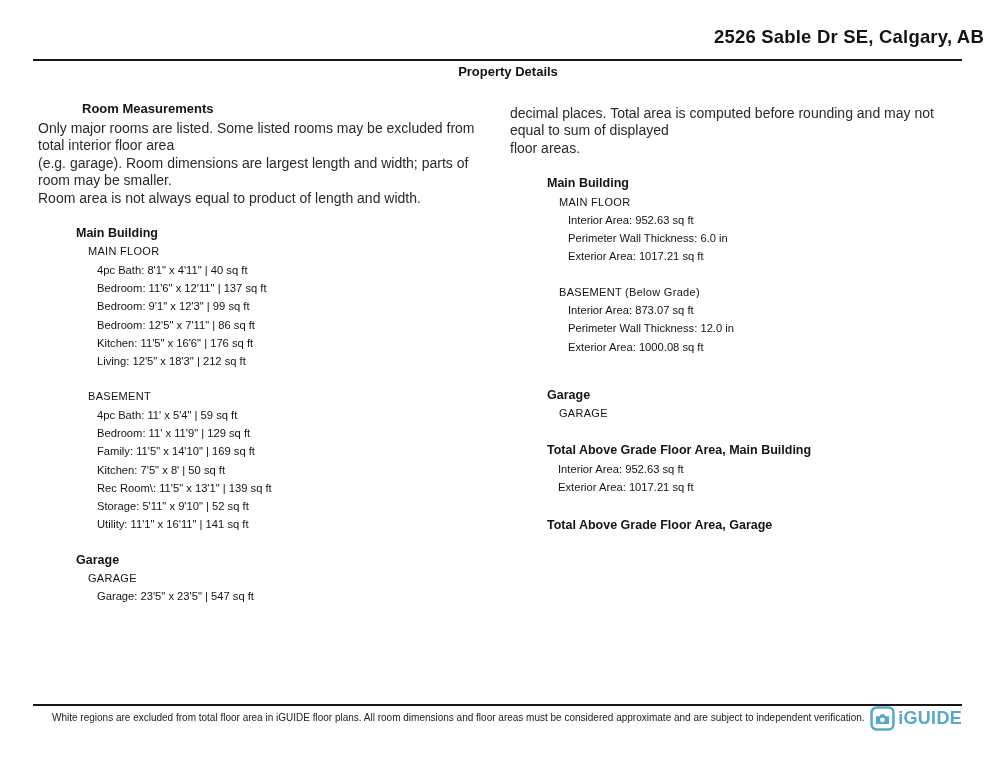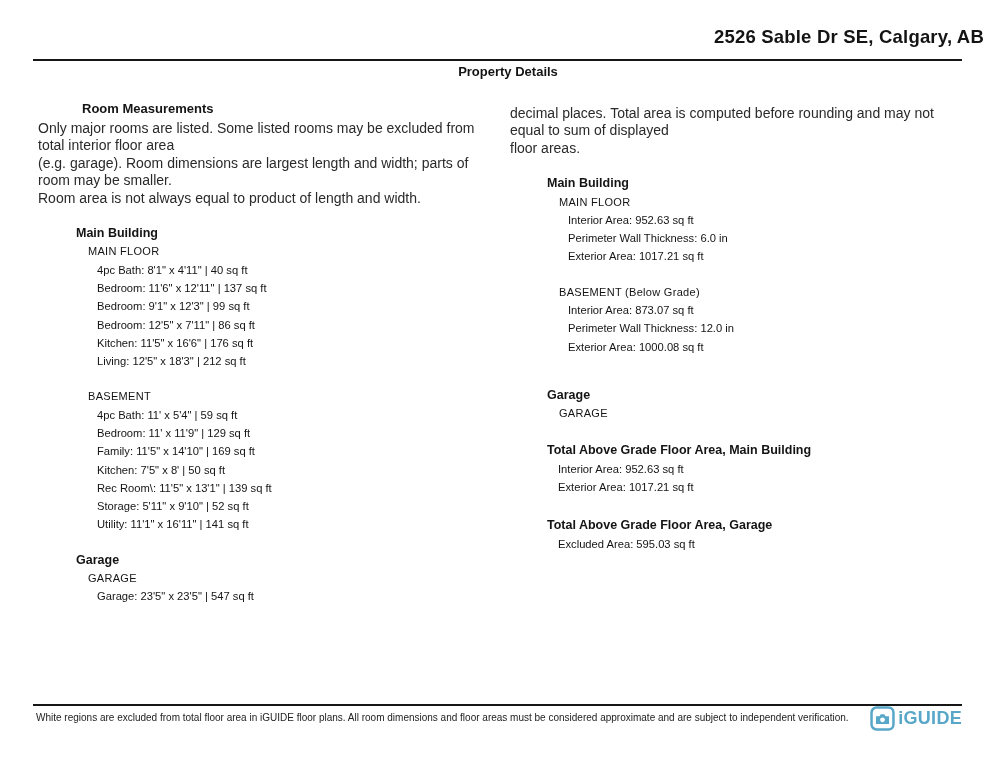--- a/index.html
+++ b/index.html
@@ -30,21 +30,21 @@
   .bldg-h { font-size:12.5px; font-weight:bold; line-height:18.3px; }
   .floor + .floor { margin-top:17px; }
   .floor { margin-left:12px; }
   .floor-h { font-size:11px; line-height:18.3px; letter-spacing:0.3px; }
   .line { margin-left:9px; font-size:11.2px; line-height:18.3px; }
   .total { margin-left:37px; margin-top:19px; }
   .total + .total { margin-top:20px; }
   .total-h { font-size:12.5px; font-weight:bold; line-height:18.3px; }
   .total .line { margin-left:11px; }
   .footer-text {
-    position:absolute; left:36px; top:712px; font-size:10px; color:#222;
+    position:absolute; left:52px; top:712px; font-size:10px; color:#222;
     white-space:nowrap;
   }
   .logo {
     position:absolute; right:22px; top:705px; display:flex; align-items:center;
     gap:3px; color:#58a7c9;
   }
   .logo-text { font-size:18px; letter-spacing:0.3px; line-height:26px;font-weight:bold; }
 </style>
 </head>
 <body>
@@ -125,21 +125,20 @@
     </div>
 
     <div class="total">
       <div class="total-h">Total Above Grade Floor Area, Main Building</div>
       <div class="line">Interior Area: 952.63 sq ft</div>
       <div class="line">Exterior Area: 1017.21 sq ft</div>
     </div>
 
     <div class="total">
       <div class="total-h">Total Above Grade Floor Area, Garage</div>
-      <div class="line">Excluded Area: 595.03 sq ft</div>
     </div>
   </div>
 
   <div class="rule rule-bottom"></div>
   <div class="footer-text">White regions are excluded from total floor area in iGUIDE floor plans. All room dimensions and floor areas must be considered approximate and are subject to independent verification.</div>
 
   <div class="logo">
     <span style="display:inline-flex;">
       <svg width="25" height="25" viewBox="0 0 26 26" aria-hidden="true">
         <rect x="1.6" y="1.6" width="22.8" height="22.8" rx="5.2" fill="none" stroke="#58a7c9" stroke-width="2.6"></rect>

